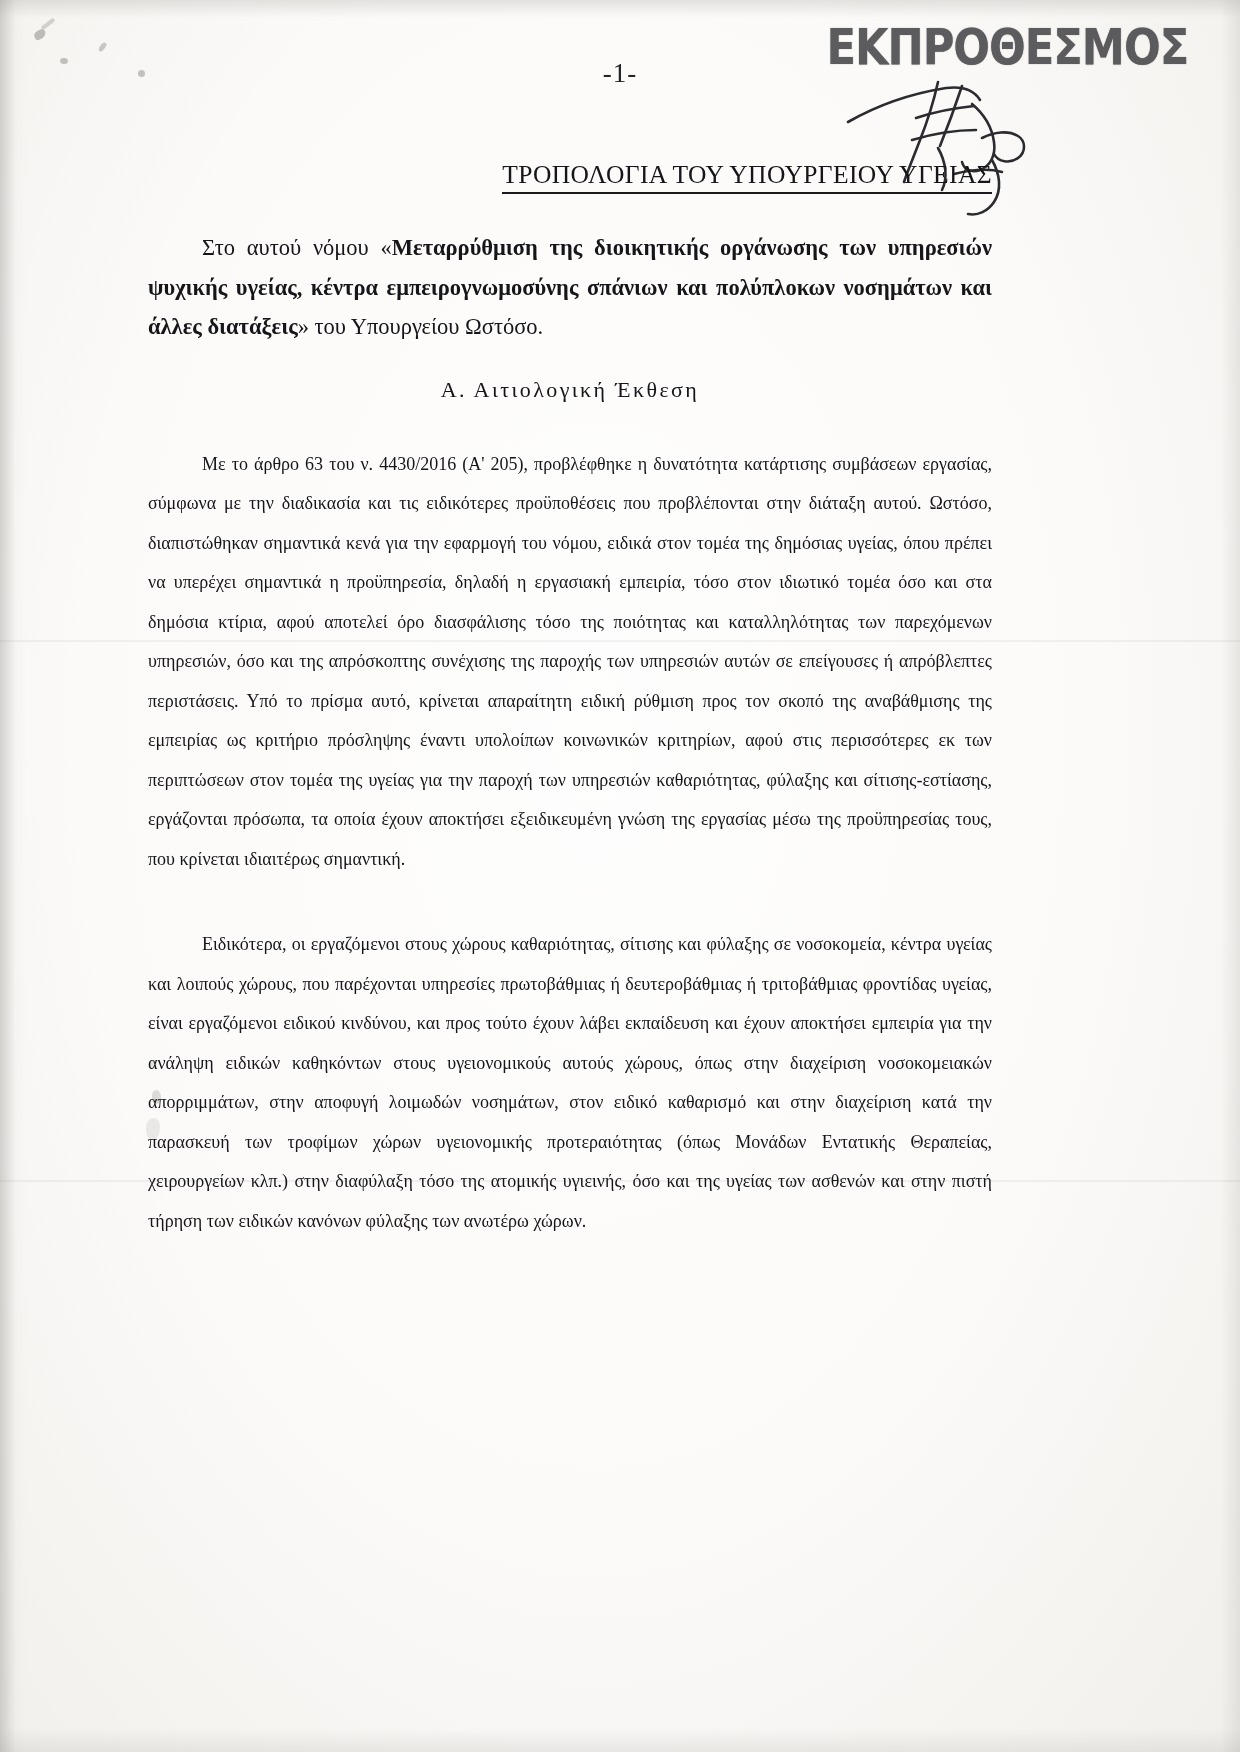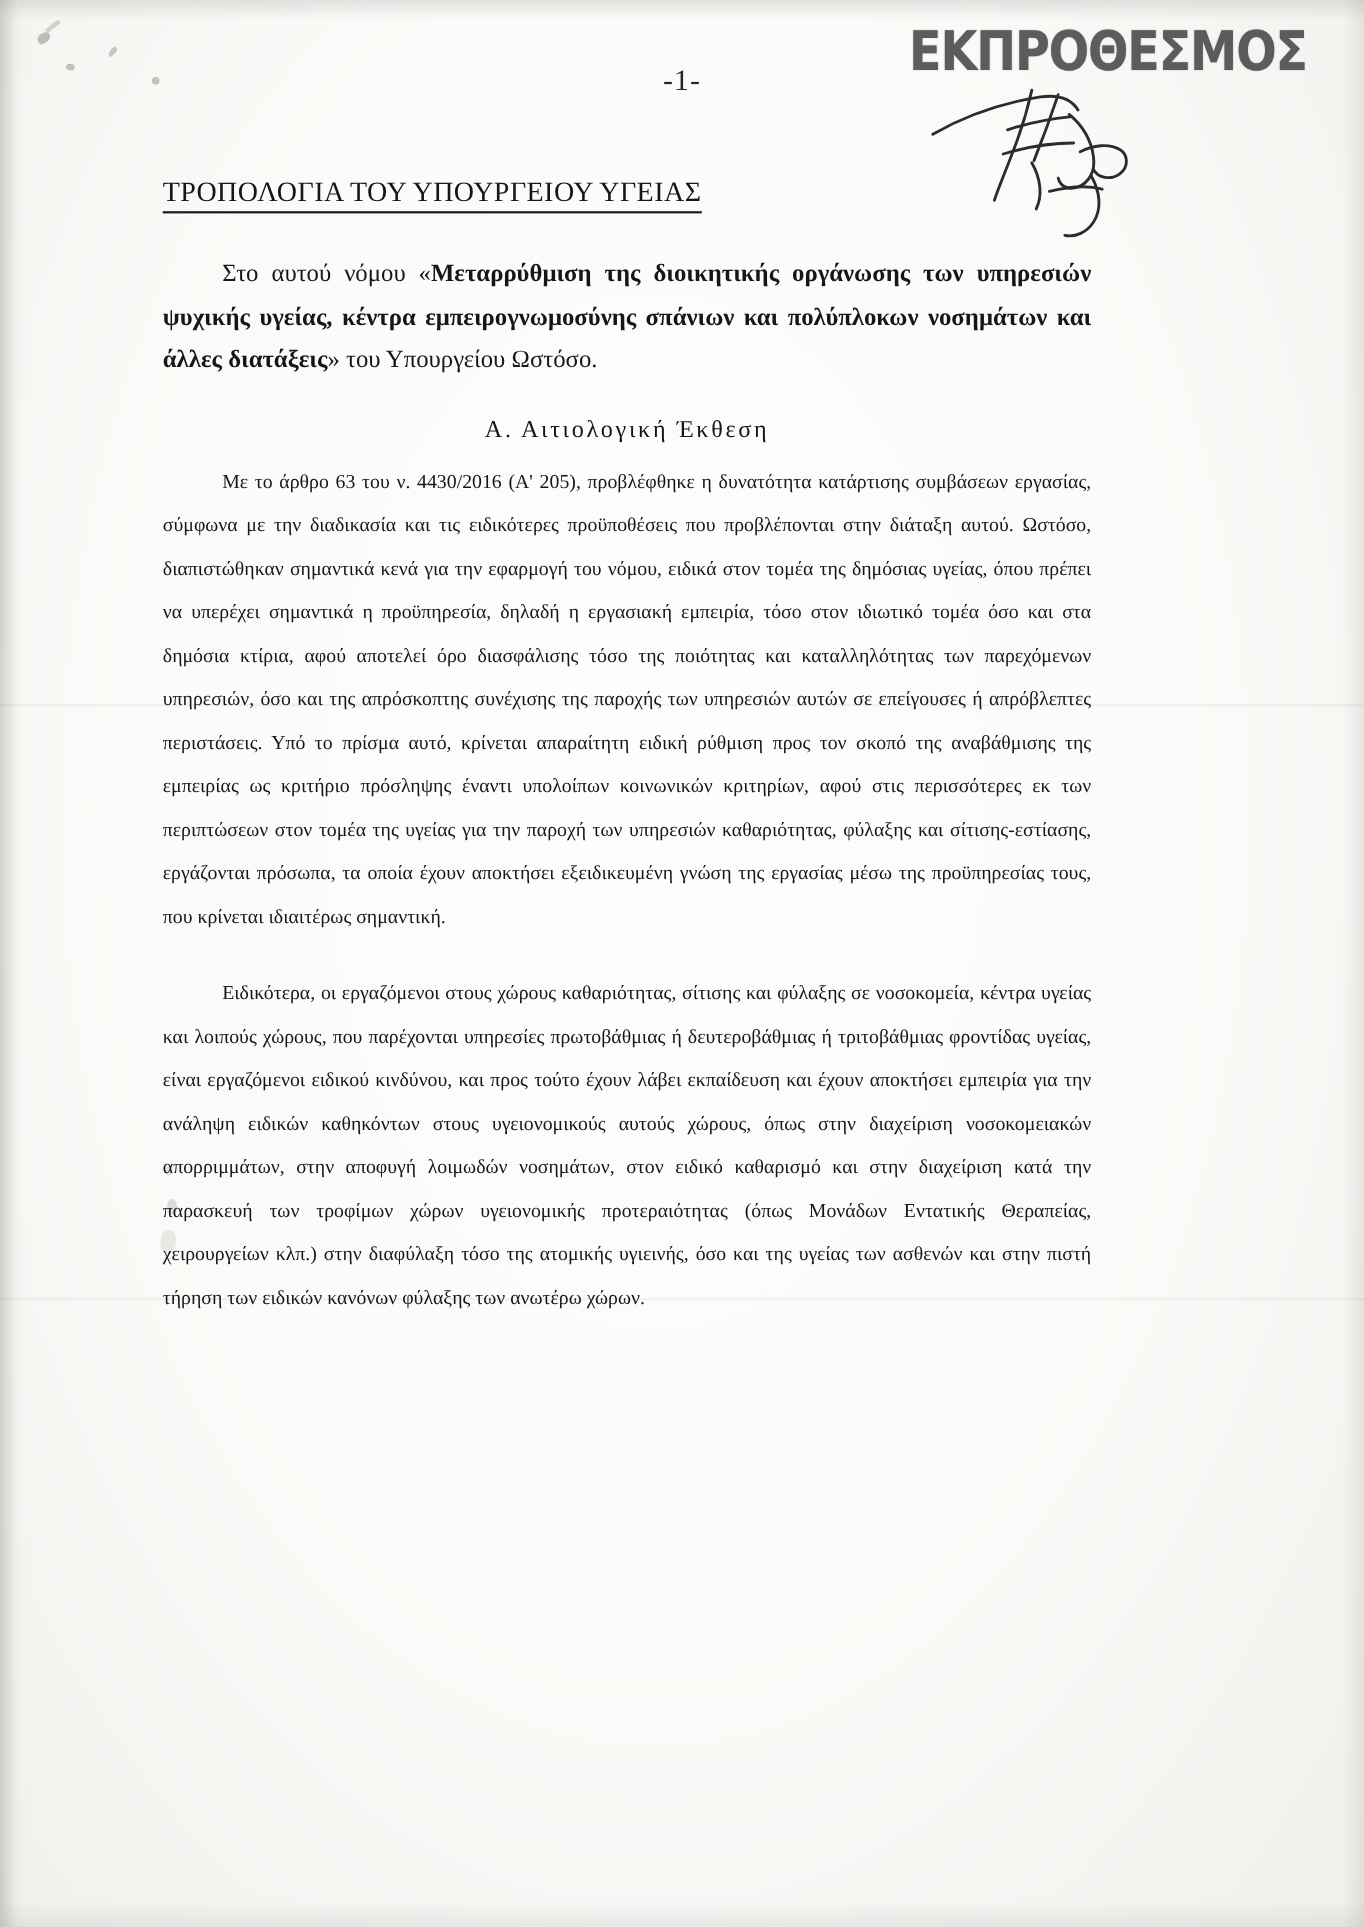--- a/index.html
+++ b/index.html
@@ -118,21 +118,21 @@
   
   .content {
     position: absolute;
     left: 148px;
     top: 160px;
     width: 844px;
     z-index: 6;
   }
 
   .doc-title {
-    text-align: left;
+    text-align: right;
     font-size: 25.5px;
     letter-spacing: 0.4px;
     margin: 0 0 36px 0;
     padding-bottom: 2px;
     font-weight: 400;
     display: block;
   }
   .doc-title span {
     border-bottom: 2.5px solid #1b1b1f;
     padding-bottom: 3px;
@@ -152,26 +152,26 @@
     line-height: 39.5px;
   }
   p.para b {
     font-weight: 700;
   }
 
   .section-heading {
     text-align: center;
     font-size: 22px;
     letter-spacing: 2.4px;
-    margin: 30px 0 16px 0;
+    margin: 30px 0 42px 0;
     font-weight: 400;
   }
 
   .body-block p.para + p.para {
-    margin-top: 30px;
+    margin-top: 46px;
   }
 
   
   .band {
     position: absolute;
     left: 0;
     width: 100%;
     height: 2px;
     background: rgba(140,138,134,0.10);
     z-index: 5;

